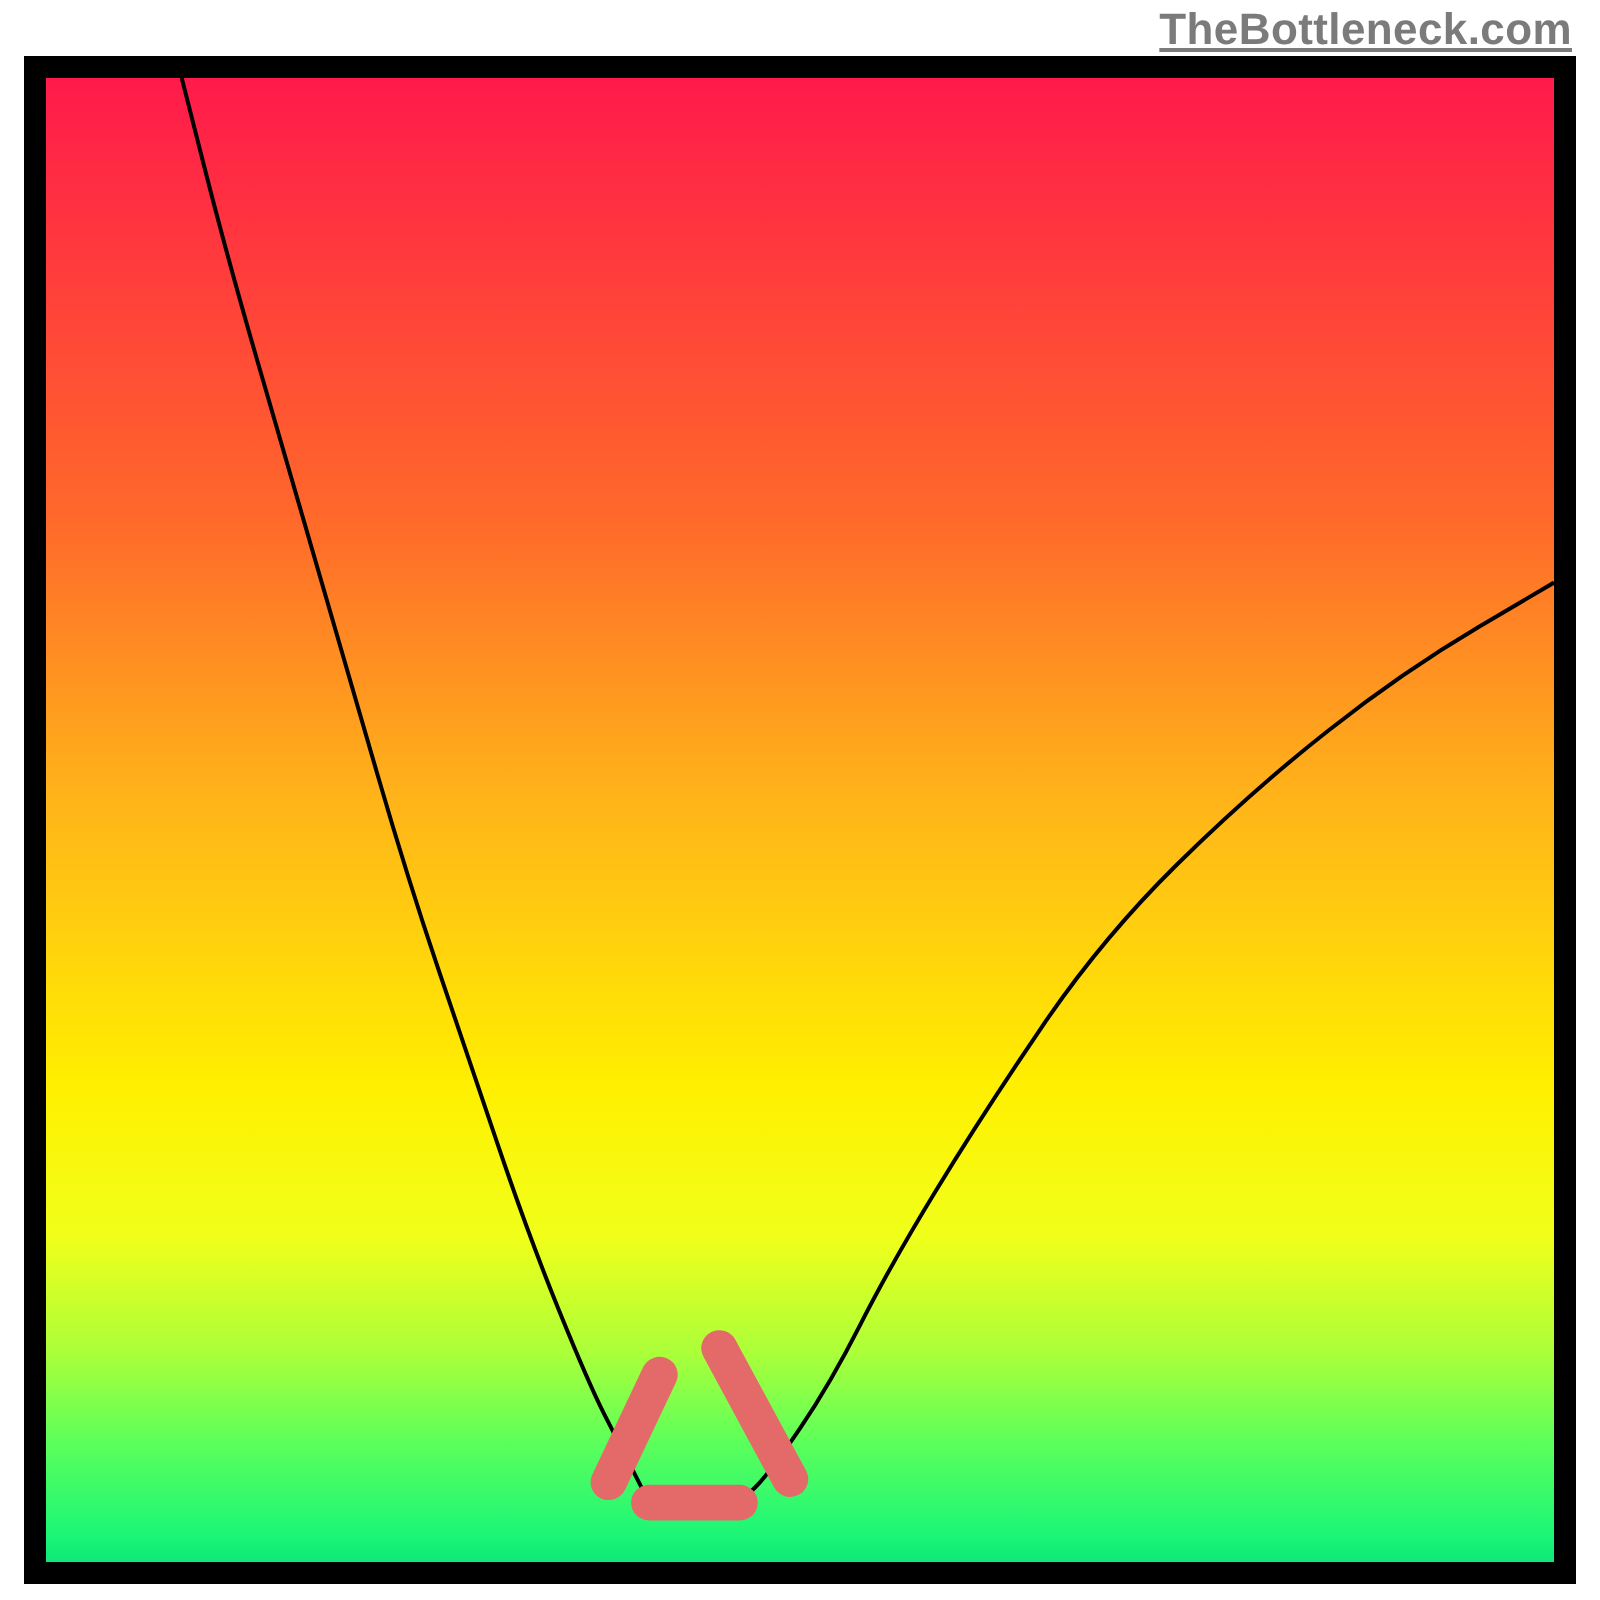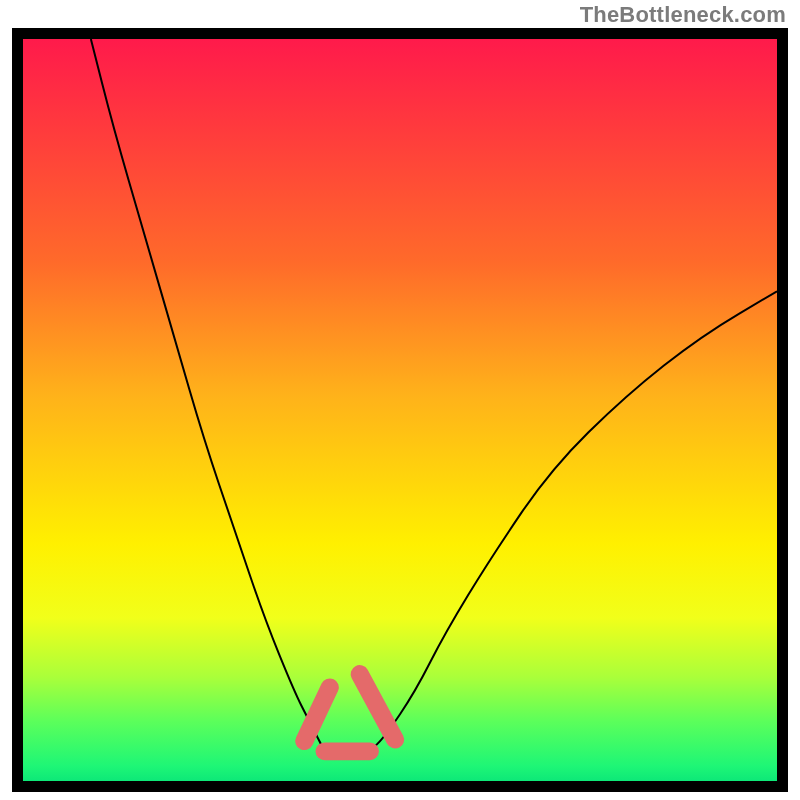--- a/index.html
+++ b/index.html
@@ -19,20 +19,21 @@
   .watermark {
     position: absolute;
     top: 2px;
     right: 14px;
     font-family: Arial, Helvetica, sans-serif;
     font-size: 22px;
     font-weight: 600;
     color: #7b7b7b;
     letter-spacing: 0.2px;
     user-select: none;
+    text-decoration: underline;
   }
   .ring {
     position: absolute;
     left: 12px;
     top: 28px;
     width: 776px;
     height: 764px;
     border: 11px solid #000000;
     box-sizing: border-box;
   }

